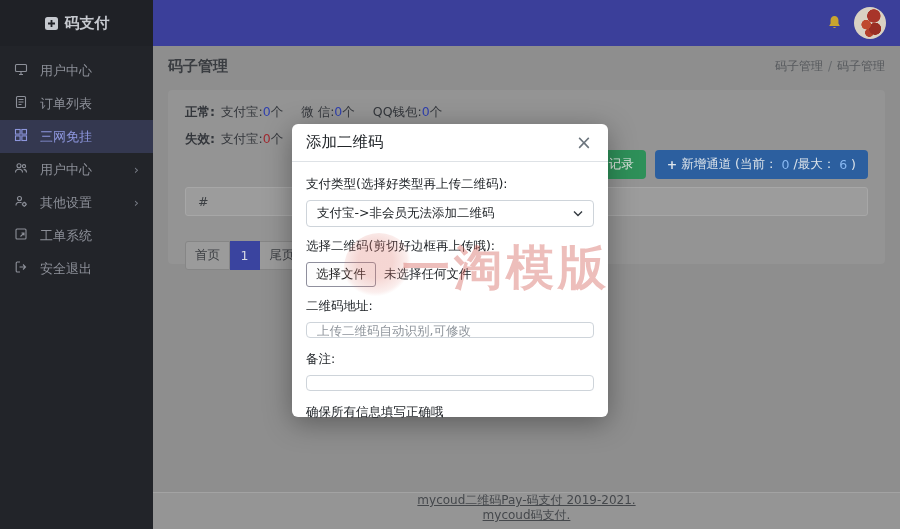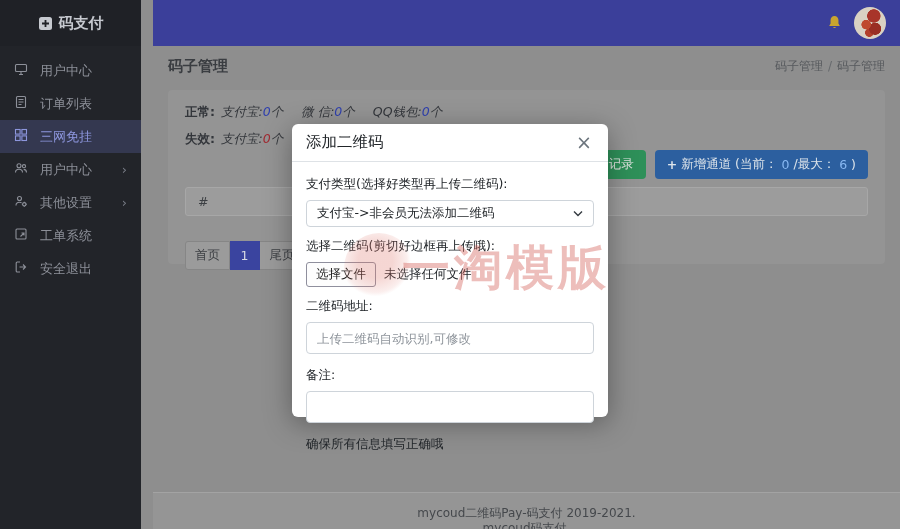--- a/index.html
+++ b/index.html
@@ -3,21 +3,21 @@
 <meta charset="utf-8">
 <style>
   * { box-sizing: border-box; }
   html,body { margin:0; padding:0; }
   body {
     width:900px; height:529px; position:relative; overflow:hidden;
     font-family:"DejaVu Sans","Liberation Sans",sans-serif;
     background:#8e8e8e;
   }
   
-  .sidebar { position:absolute; left:0; top:0; width:141px; height:529px; background:#222429; z-index:5; }
+  .sidebar { position:absolute; left:0; top:0; width:153px; height:529px; background:#222429; z-index:5; }
   .logo { height:46px; display:flex; align-items:center; justify-content:center; gap:6px;
           color:#c6c9cf; font-size:15px; font-weight:bold; background:#1f2126; cursor:pointer; }
   .logo svg { display:block; }
   .menu-label { font-size:11px; color:#6a6e77; padding:20px 0 6px 15px; }
   .menu { margin-top:8px; }
   .item { display:flex; align-items:center; gap:12px; height:33px; padding:0 14px;
           font-size:13px; color:#8d9099; cursor:pointer; }
   .item svg { flex:0 0 auto; }
   .item .chev { margin-left:auto; font-size:13px; color:#787c86; }
   .item.active { background:#343850; color:#8d96dd; }
@@ -38,21 +38,21 @@
                justify-content:space-between; align-items:center; }
   .page-title { margin:0; font-size:15px; font-weight:600; color:#3a3d41; }
   .breadcrumb { font-size:12px; color:#56595d; }
   .breadcrumb .sep { margin:0 5px; color:#66696d; }
   
   .card { position:absolute; left:168px; top:90px; width:717px; height:174px;
           background:#949494; border-radius:4px; }
   .stats-row { position:absolute; left:17px; display:flex; align-items:center;
                font-size:12.5px; color:#33363b; }
   .stats-row .rlabel { width:36px; font-weight:600; }
-  .stats-row .sitem { margin-right:18px; white-space:nowrap;font-style:italic; }
+  .stats-row .sitem { margin-right:18px; white-space:nowrap; }
   .row-normal { top:14px; }
   .row-invalid { top:41px; }
   .row-normal .cnt { color:#2e3fae; }
   .row-invalid .cnt { color:#a12a31; }
   .btns { position:absolute; right:17px; top:60px; display:flex; gap:9px; }
   .btn { border:none; border-radius:4px; font-size:12.5px; padding:6px 12px; cursor:pointer;
          font-family:inherit; display:flex; align-items:center; gap:4px; }
   .btn-green { background:#2e9059; color:#e0e4e0; }
   .btn-blue  { background:#2c5f9f; color:#dde4ea; }
   .btn-blue .num { color:#88b8f2; }
@@ -65,39 +65,39 @@
           color:#3c3f43; font-size:12.5px; display:flex; align-items:center; justify-content:center;
           cursor:pointer; }
   .pbtn + .pbtn { border-left:none; }
   .pbtn.first { border-radius:3px 0 0 3px; }
   .pbtn.last { border-radius:0 3px 3px 0; }
   .pbtn.page { min-width:30px; }
   .pbtn.active { background:#3a449f; border-color:#3a449f; color:#d7dae3; }
   
   .footer { position:absolute; left:153px; right:0; bottom:0; height:37px; background:#959595;
             border-top:1px solid #a3a3a3; text-align:center; font-size:12px; color:#45484c;
-            padding-top:13px; line-height:15px; }
+            padding-top:0; line-height:15px;text-decoration:underline; }
   
   .modal { position:absolute; left:292px; top:124px; width:316px; height:293px; background:#ffffff;
            border-radius:6px; box-shadow:0 6px 28px rgba(0,0,0,0.35); z-index:50; }
   .modal-head { height:38px; border-bottom:1px solid #dee2e6; display:flex; align-items:center;
                 padding:0 14px; }
   .modal-title { font-size:15.5px; color:#212529; }
   .modal-close { margin-left:auto; font-size:19px; color:#6c757d; background:none; border:none;
                  cursor:pointer; line-height:1; padding:0 2px; font-family:inherit; }
   .modal-body { padding:12px 14px 0 14px; font-size:12.5px; color:#212529; }
   .flabel { margin:2px 0 7px 0; }
   .select { height:27px; border:1px solid #ced4da; border-radius:4px; display:flex;
             align-items:center; padding:0 10px; margin-bottom:11px; cursor:pointer; }
   .select .chev-down { margin-left:auto; color:#343a40; display:flex; }
   .file-row { display:flex; align-items:center; gap:8px; margin-bottom:11px; }
   .file-btn { border:1px solid #8f8f9d; background:#fdfdfd; border-radius:3px; font-size:12.5px;
               padding:3px 9px; color:#1b1b1b; cursor:pointer; font-family:inherit; }
   .file-status { color:#212529; }
-  .tinput { width:100%; height:32px; border:1px solid #ced4da; border-radius:4px; padding:0 10px;
+  .tinput { width:100%; height:16px; border:1px solid #ced4da; border-radius:4px; padding:0 10px;
             font-size:12.5px; color:#212529; margin-bottom:11px; font-family:inherit; outline:none; }
   .tinput::placeholder { color:#8d939a; }
   .note { margin-top:2px; }
   
   .watermark { position:absolute; left:344px; top:230px; height:76px; display:flex;
                align-items:center; z-index:60; pointer-events:none; }
   .wm-ring { width:70px; height:70px; border-radius:50%;
     background:
       radial-gradient(circle at 45% 40%, rgba(222,120,110,0.30) 0 30%, rgba(222,120,110,0.12) 55%, transparent 62%);
   }

